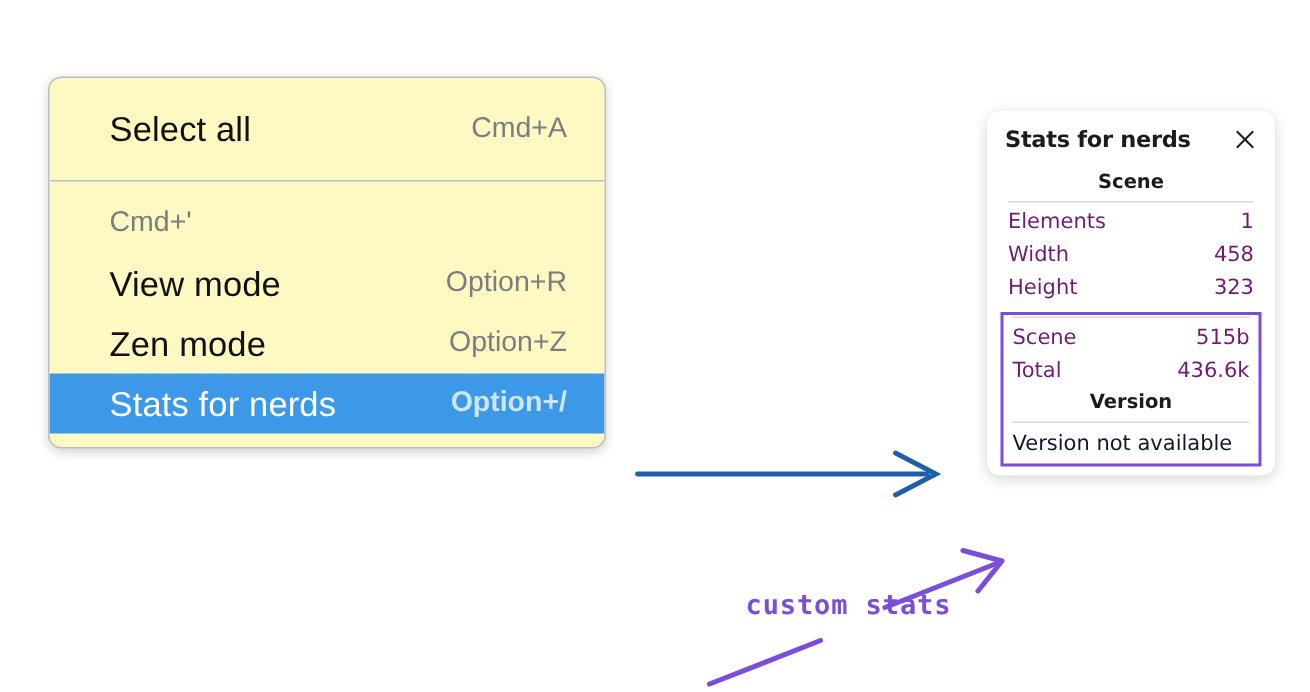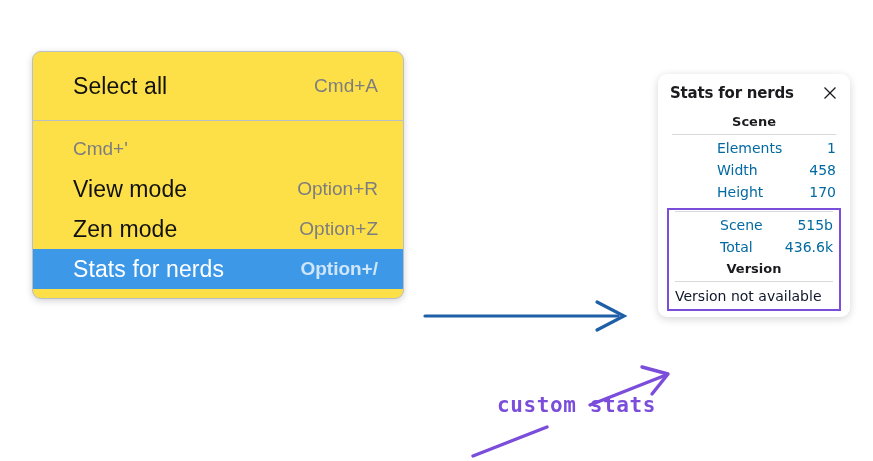--- a/index.html
+++ b/index.html
@@ -14,21 +14,21 @@
     font-family: "Liberation Sans", sans-serif;
     overflow: hidden;
   }
 
   
   .context-menu {
     position: absolute;
     left: 32px;
     top: 51px;
     width: 372px;
-    background: #fde047;
+    background: #fef9c3;
     border: 1px solid #b9bfc7;
     border-radius: 9px;
     box-shadow: 0 2px 7px rgba(0,0,0,0.18);
     overflow: hidden;
     box-sizing: border-box;
   }
   .menu-section {
     padding: 8px 0 9px 0;
   }
   .menu-section.first {
@@ -122,23 +122,22 @@
   .hr {
     height: 1px;
     background: #d9d9dd;
     margin: 0 2px 2px 2px;
   }
   .stat-row {
     display: flex;
     align-items: center;
     justify-content: space-between;
     font-size: 14px;
-    color: #0369a1;
+    color: #701a75;
     padding: 3px 2px;
-    margin-left: 45px;
   }
   .stat-row .k { white-space: nowrap; }
   .stat-row .v { white-space: nowrap; }
   .full-row {
     font-size: 14px;
     color: #0f172a;
     padding: 4px 2px 2px 2px;
     white-space: nowrap;
   }
   .purple-box {
@@ -155,21 +154,21 @@
     top: 355px;
     width: 260px;
     height: 106px;
     pointer-events: none;
   }
   .annotation-text {
     position: absolute;
     left: 497px;
     top: 393px;
     font-family: "DejaVu Sans Mono", monospace;
-    font-size: 21px;
+    font-size: 18px;
     font-weight: bold;
     color: #7b4ddb;
     letter-spacing: 0.6px;
     white-space: nowrap;
   }
 </style>
 </head>
 <body>
 
 <div class="context-menu">
@@ -224,21 +223,21 @@
   <div class="stat-row">
     <span class="k">Elements</span>
     <span class="v">1</span>
   </div>
   <div class="stat-row">
     <span class="k">Width</span>
     <span class="v">458</span>
   </div>
   <div class="stat-row">
     <span class="k">Height</span>
-    <span class="v">170</span>
+    <span class="v">323</span>
   </div>
 
   <div class="purple-box">
     <div class="hr"></div>
 
     <div class="stat-row">
       <span class="k">Scene</span>
       <span class="v">515b</span>
     </div>
     <div class="stat-row">

